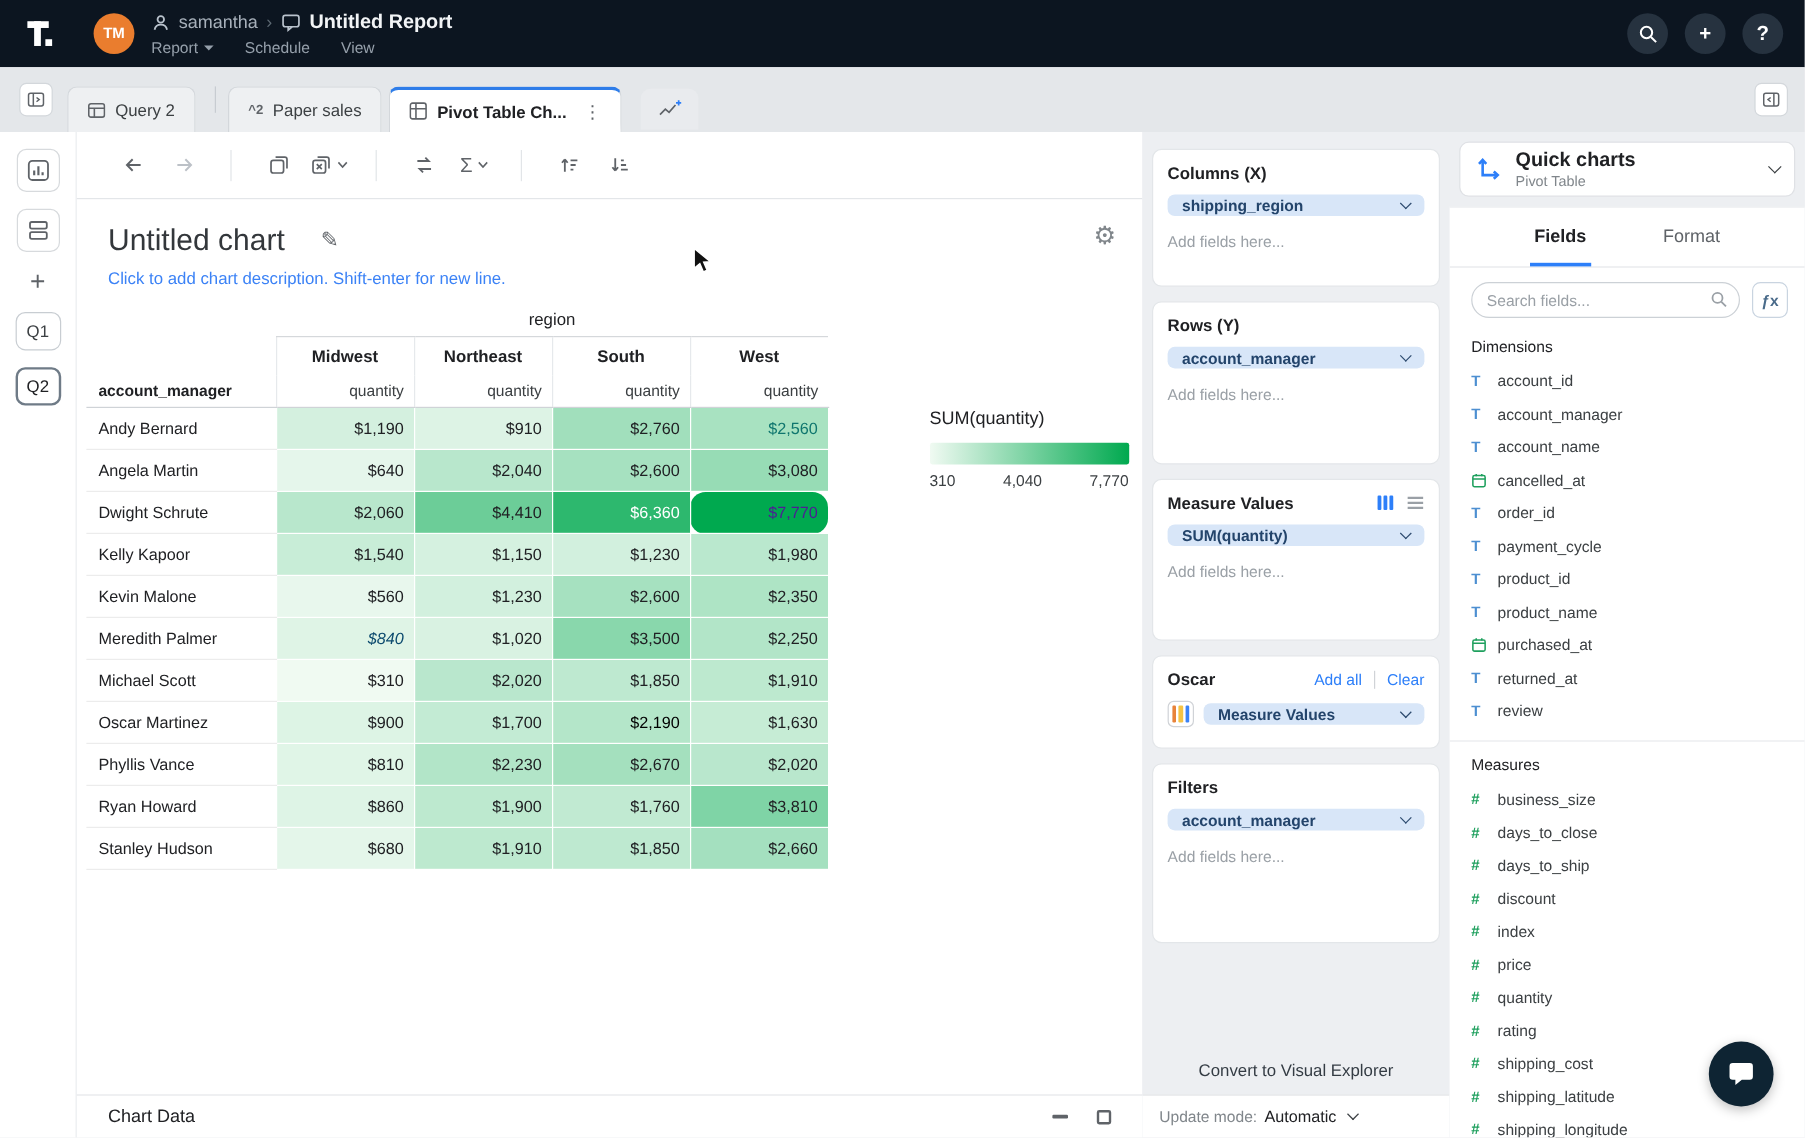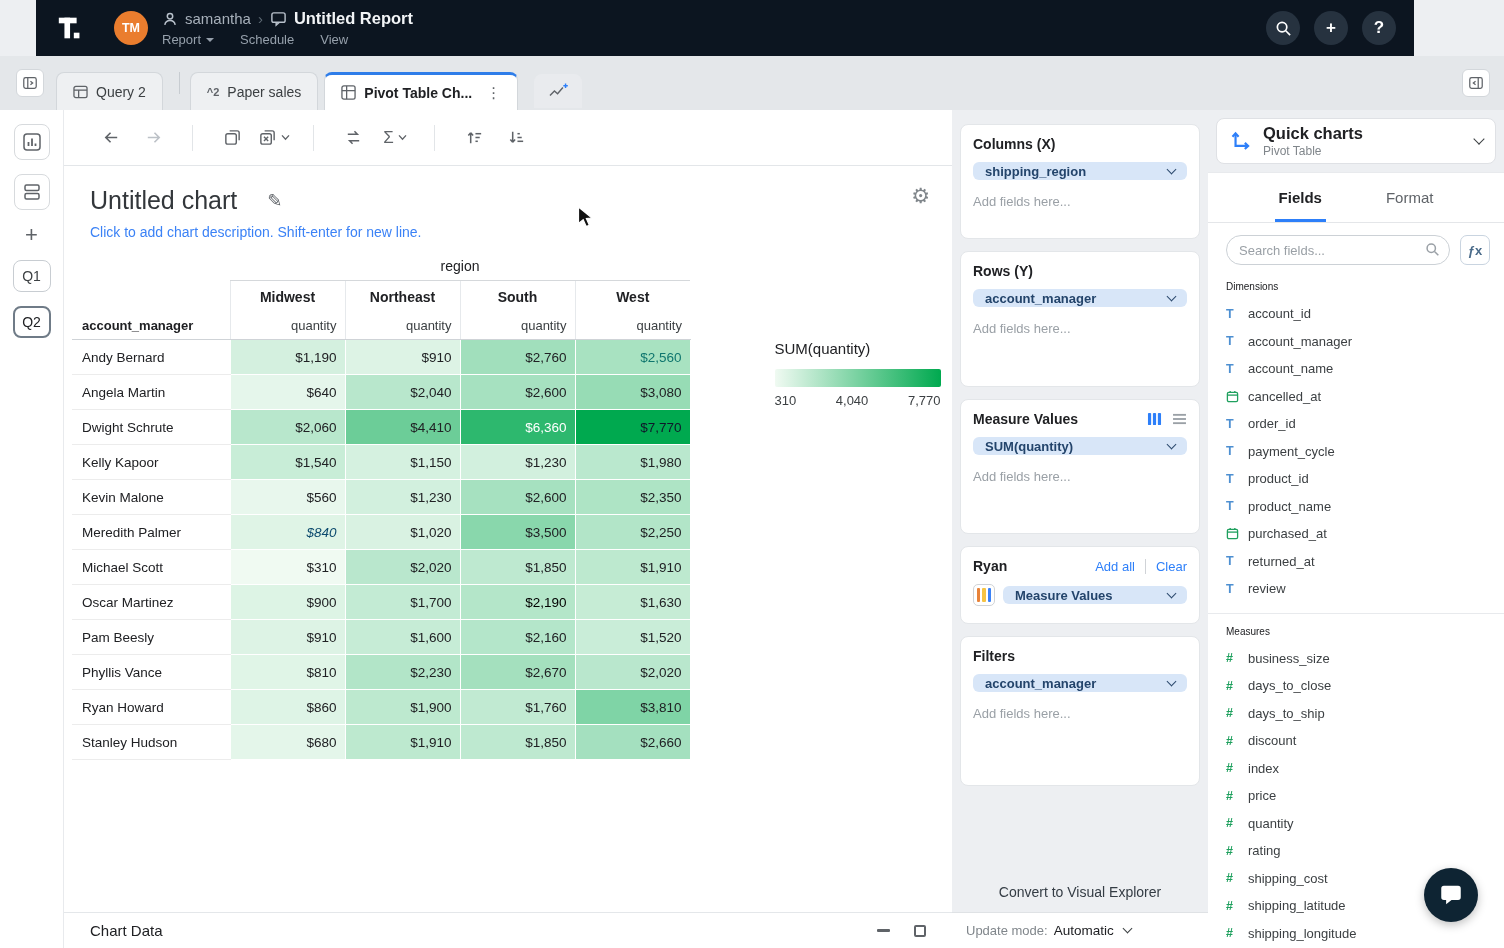--- a/index.html
+++ b/index.html
@@ -1,21 +1,21 @@
 <!DOCTYPE html>
 <html><head>
 <meta charset="utf-8">
 <style>
   * { margin:0; padding:0; box-sizing:border-box; }
   html,body { width:1504px; height:948px; overflow:hidden; }
   body { font-family:"Liberation Sans","DejaVu Sans",sans-serif; background:#edeff2; position:relative; color:#202124; }
   button { font-family:inherit; background:none; border:none; cursor:pointer; }
 
   
-  .topbar { position:absolute; top:0; left:0; width:1378px; height:56px; background:#0c1520; display:flex; align-items:center;margin-left:36px; }
+  .topbar { position:absolute; top:0; left:0; width:1504px; height:56px; background:#0c1520; display:flex; align-items:center; }
   .logo { margin-left:20px; display:flex; align-items:center; }
   .avatar { width:34px; height:34px; border-radius:50%; background:#ea7d2e; color:#fff; font-size:12.5px; font-weight:700; display:flex; align-items:center; justify-content:center; margin-left:28px; }
   .tb-info { margin-left:14px; display:flex; flex-direction:column; }
   .tb-row1 { display:flex; align-items:center; gap:7px; }
   .uname { color:#a7b0ba; font-size:15px; }
   .crumb-sep { color:#5d6973; font-size:15px; }
   .rtitle { color:#f2f4f6; font-size:16.5px; font-weight:700; }
   .tb-row2 { display:flex; align-items:center; gap:26px; margin-top:4px; font-size:13px; color:#96a0ab; }
   .menu-item { display:flex; align-items:center; gap:5px; }
   .caret-dn { width:0; height:0; border-left:4px solid transparent; border-right:4px solid transparent; border-top:4px solid #96a0ab; }
@@ -115,21 +115,21 @@
   .fields-sheet { flex:1; background:#fff; border-top:1px solid #e8eaed; overflow:hidden; display:flex; flex-direction:column; }
   .ftabs { display:flex; justify-content:center; gap:56px; border-bottom:1px solid #e4e6e9; flex:none; }
   .ftab { padding:16px 4px 13px; font-size:15px; color:#5f6368; border-bottom:3px solid transparent; }
   .ftab.active { color:#202124; font-weight:700; border-bottom:3px solid #2d7ff9; }
   .searchrow { display:flex; align-items:center; padding:12px 14px 4px 18px; gap:10px; flex:none; }
   .searchbox { position:relative; flex:1; }
   .searchbox input { width:100%; height:30px; border:1px solid #ccd1d6; border-radius:15px; padding:0 30px 0 12px; font-size:13px; color:#3c4043; outline:none; background:#fff; }
   .searchbox input::placeholder { color:#9aa0a6; }
   .searchbox svg { position:absolute; right:10px; top:7px; }
   .fxbtn { width:30px; height:30px; border:1px solid #c9d4e0; border-radius:7px; font-size:13px; font-weight:700; color:#4a6b8a; background:#fff; }
-  .flabel { padding:12px 0 8px 18px; font-size:10px; color:#202124; }
+  .flabel { padding:12px 0 8px 18px; font-size:13px; color:#202124; }
   .field-item { display:flex; align-items:center; height:27.5px; padding-left:18px; font-size:13px; color:#3c4043; }
   .ficon { width:18px; display:flex; align-items:center; justify-content:flex-start; flex:none; }
   .ticon { color:#4d8fd1; font-weight:700; font-size:12.5px; }
   .micon { color:#1fa05e; font-weight:700; font-size:12.5px; }
   .fname { margin-left:4px; }
   .fdivider { border-top:1px solid #e8eaed; margin-top:10px; }
 
   
   .intercom { position:absolute; right:26px; bottom:26px; width:54px; height:54px; border-radius:50%; background:#0e2433; display:flex; align-items:center; justify-content:center; box-shadow:0 3px 10px rgba(0,0,0,.25); }
   .cursor { position:absolute; left:577px; top:206px; z-index:60; }
@@ -368,21 +368,21 @@
               <td class="val" style="background: rgb(229, 246, 235); color: rgb(32, 33, 36);">$640</td>
               <td class="val" style="background: rgb(184, 231, 204); color: rgb(32, 33, 36);">$2,040</td>
               <td class="val" style="background: rgb(166, 225, 192); color: rgb(32, 33, 36);">$2,600</td>
               <td class="val" style="background: rgb(151, 220, 181); color: rgb(32, 33, 36);">$3,080</td>
             </tr>
             <tr>
               <td class="rowname">Dwight Schrute</td>
               <td class="val" style="background: rgb(184, 231, 204); color: rgb(32, 33, 36);">$2,060</td>
               <td class="val" style="background: rgb(108, 205, 152); color: rgb(32, 33, 36);">$4,410</td>
               <td class="val" style="background: rgb(45, 184, 110); color: rgb(255, 255, 255);">$6,360</td>
-              <td class="val" style="background: rgb(0, 169, 79); color: #0f172a;">$7,770</td>
+              <td class="val" style="background: rgb(0, 169, 79); color: #4c1d95; border-radius: 13px;">$7,770</td>
             </tr>
             <tr>
               <td class="rowname">Kelly Kapoor</td>
               <td class="val" style="background: rgb(200, 237, 215); color: rgb(32, 33, 36);">$1,540</td>
               <td class="val" style="background: rgb(213, 241, 224); color: rgb(32, 33, 36);">$1,150</td>
               <td class="val" style="background: rgb(210, 240, 222); color: rgb(32, 33, 36);">$1,230</td>
               <td class="val" style="background: rgb(186, 232, 206); color: rgb(32, 33, 36);">$1,980</td>
             </tr>
             <tr>
               <td class="rowname">Kevin Malone</td>
@@ -404,27 +404,20 @@
               <td class="val" style="background: rgb(185, 231, 205); color: rgb(32, 33, 36);">$2,020</td>
               <td class="val" style="background: rgb(190, 233, 208); color: rgb(32, 33, 36);">$1,850</td>
               <td class="val" style="background: rgb(189, 233, 207); color: rgb(32, 33, 36);">$1,910</td>
             </tr>
             <tr>
               <td class="rowname">Oscar Martinez</td>
               <td class="val" style="background: rgb(221, 244, 229); color: rgb(32, 33, 36);">$900</td>
               <td class="val" style="background: rgb(195, 235, 212); color: rgb(32, 33, 36);">$1,700</td>
               <td class="val" style="background: rgb(180, 230, 201); color: #000000;">$2,190</td>
               <td class="val" style="background: rgb(198, 236, 213); color: rgb(32, 33, 36);">$1,630</td>
-            </tr>
-            <tr>
-              <td class="rowname">Pam Beesly</td>
-              <td class="val" style="background: rgb(221, 243, 229); color: rgb(32, 33, 36);">$910</td>
-              <td class="val" style="background: rgb(198, 236, 214); color: rgb(32, 33, 36);">$1,600</td>
-              <td class="val" style="background: rgb(180, 230, 202); color: rgb(32, 33, 36);">$2,160</td>
-              <td class="val" style="background: rgb(201, 237, 216); color: rgb(32, 33, 36);">$1,520</td>
             </tr>
             <tr>
               <td class="rowname">Phyllis Vance</td>
               <td class="val" style="background: rgb(224, 245, 231); color: rgb(32, 33, 36);">$810</td>
               <td class="val" style="background: rgb(178, 229, 200); color: rgb(32, 33, 36);">$2,230</td>
               <td class="val" style="background: rgb(164, 224, 190); color: rgb(32, 33, 36);">$2,670</td>
               <td class="val" style="background: rgb(185, 231, 205); color: rgb(32, 33, 36);">$2,020</td>
             </tr>
             <tr>
               <td class="rowname">Ryan Howard</td>
@@ -502,21 +495,21 @@
     </div>
     <div class="pill">
       <span>SUM(quantity)</span>
       <span class="chev"></span>
     </div>
     <div class="placeholder">Add fields here...</div>
   </div>
 
   <div class="card" style="height:78px">
     <div class="card-title-row">
-      <span class="card-title">Ryan</span>
+      <span class="card-title">Oscar</span>
       <span style="margin-left:auto;display:flex;align-items:center;">
         <span class="link">Add all</span>
         <span class="link clear">Clear</span>
       </span>
     </div>
     <div class="color-row">
       <span class="palette">
           <i style="background:#e8833a"></i>
           <i style="background:#f5c344"></i>
           <i style="background:#3b82f6"></i>

